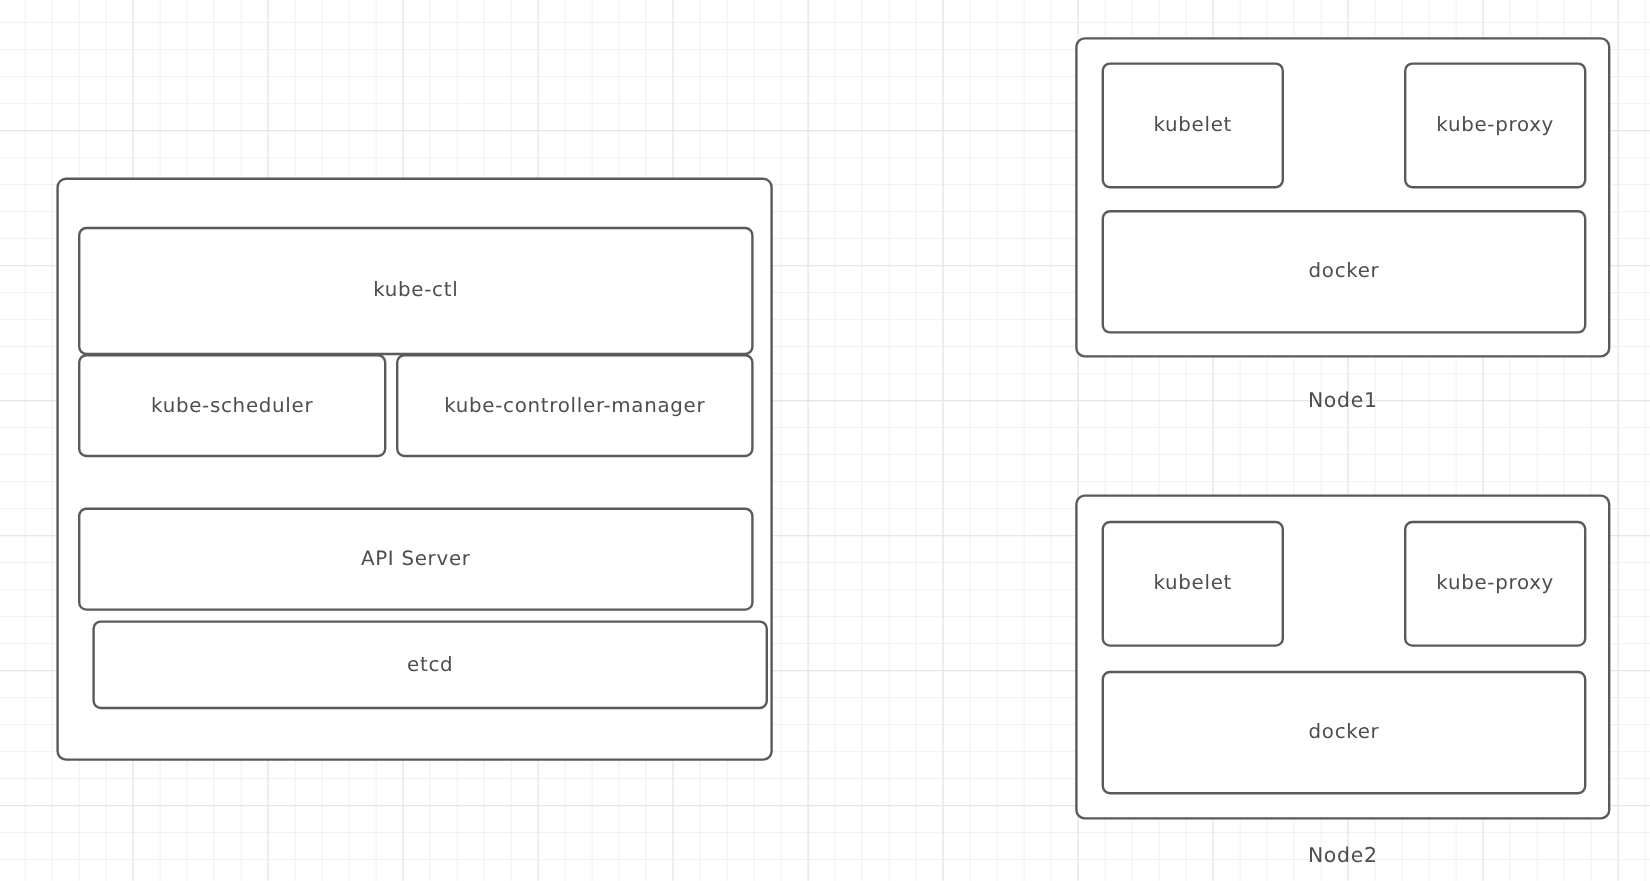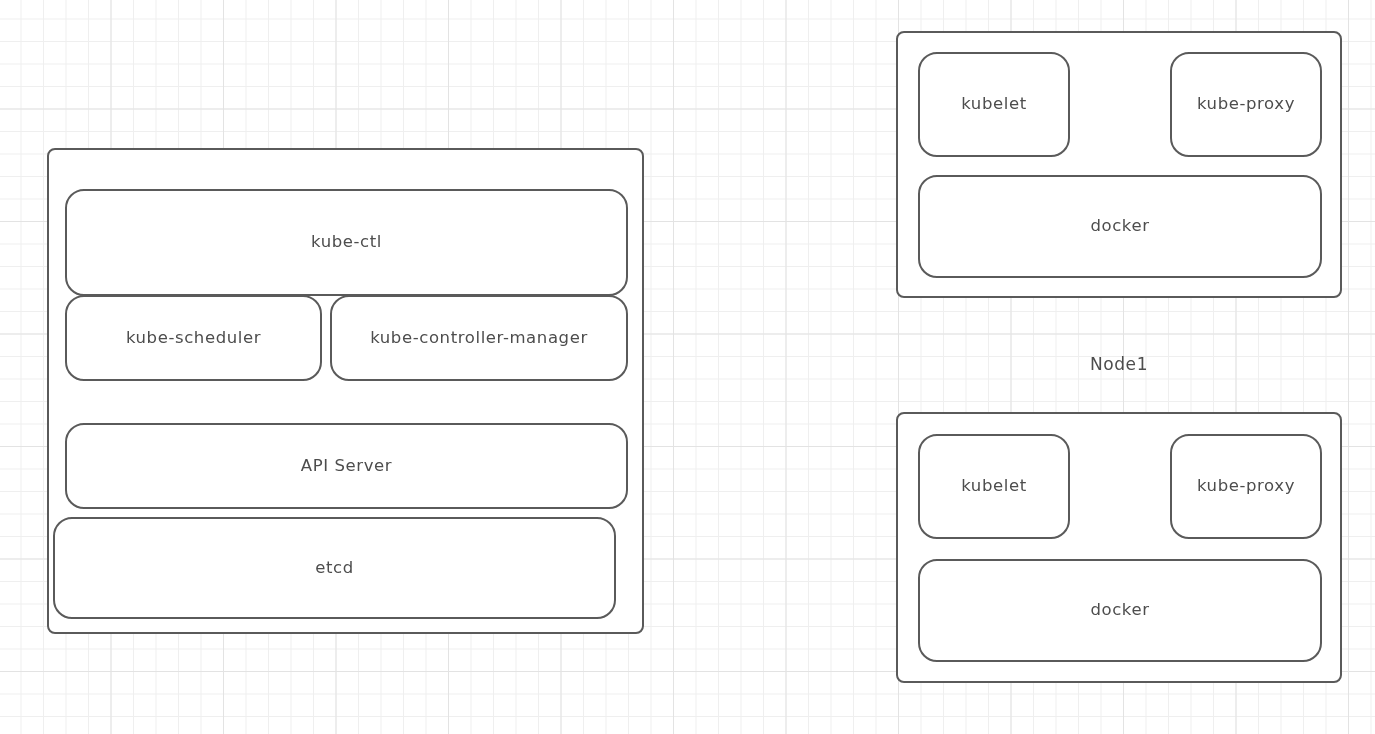--- a/index.html
+++ b/index.html
@@ -25,21 +25,21 @@
       22.5px 22.5px,
       22.5px 22.5px;
     background-position: -2px -4px, -2px -4px, -2px -4px, -2px -4px;
     font-family: "DejaVu Sans", "Liberation Sans", sans-serif;
   }
   .box {
     position: absolute;
     box-sizing: border-box;
     background: #ffffff;
     border: 2px solid #5a5a5a;
-    border-radius: 19px;
+    border-radius: 7px;
     display: flex;
     align-items: center;
     justify-content: center;
   }
   .box-label {
     font-size: 16.5px;
     font-weight: 400;
     color: #4d4d4d;
     letter-spacing: 0.6px;
     white-space: nowrap;
@@ -52,21 +52,20 @@
   }
   .node-caption {
     position: absolute;
     text-align: center;
     font-size: 17px;
     font-weight: 400;
     color: #4d4d4d;
     letter-spacing: 0.6px;
     white-space: nowrap;
     line-height: 1;
-    margin-top: 30px;
   }
 </style>
 </head>
 <body>
 
 <div id="canvas">
 
   <div class="box container-box" style="left:47px; top:148px; width:597px; height:486px;">
 
     <div class="box" style="left:16px; top:15px; width:563px; height:107px;margin-top:24px;">
@@ -78,21 +77,21 @@
     </div>
 
     <div class="box" style="left:281px; top:145px; width:298px; height:86px;">
       <span class="box-label">kube-controller-manager</span>
     </div>
 
     <div class="box" style="left:16px; top:273px; width:563px; height:86px;align-items:center;">
       <span class="box-label">API Server</span>
     </div>
 
-    <div class="box" style="left:4px; top:367px; width:563px; height:102px;">
+    <div class="box" style="left:28px; top:367px; width:563px; height:74px;">
       <span class="box-label">etcd</span>
     </div>
   </div>
 
   <div class="box container-box" style="left:896px; top:31px; width:446px; height:267px;">
 
     <div class="box" style="left:20px; top:19px; width:152px; height:105px;">
       <span class="box-label">kubelet</span>
     </div>
 
@@ -115,14 +114,15 @@
 
     <div class="box" style="left:272px; top:20px; width:152px; height:105px;">
       <span class="box-label">kube-proxy</span>
     </div>
 
     <div class="box" style="left:20px; top:145px; width:404px; height:103px;">
       <span class="box-label">docker</span>
     </div>
   </div>
 
+  <div class="node-caption" style="left:896px; top:705px; width:446px;">Node2</div>
 
 </div>
 
 </body></html>

